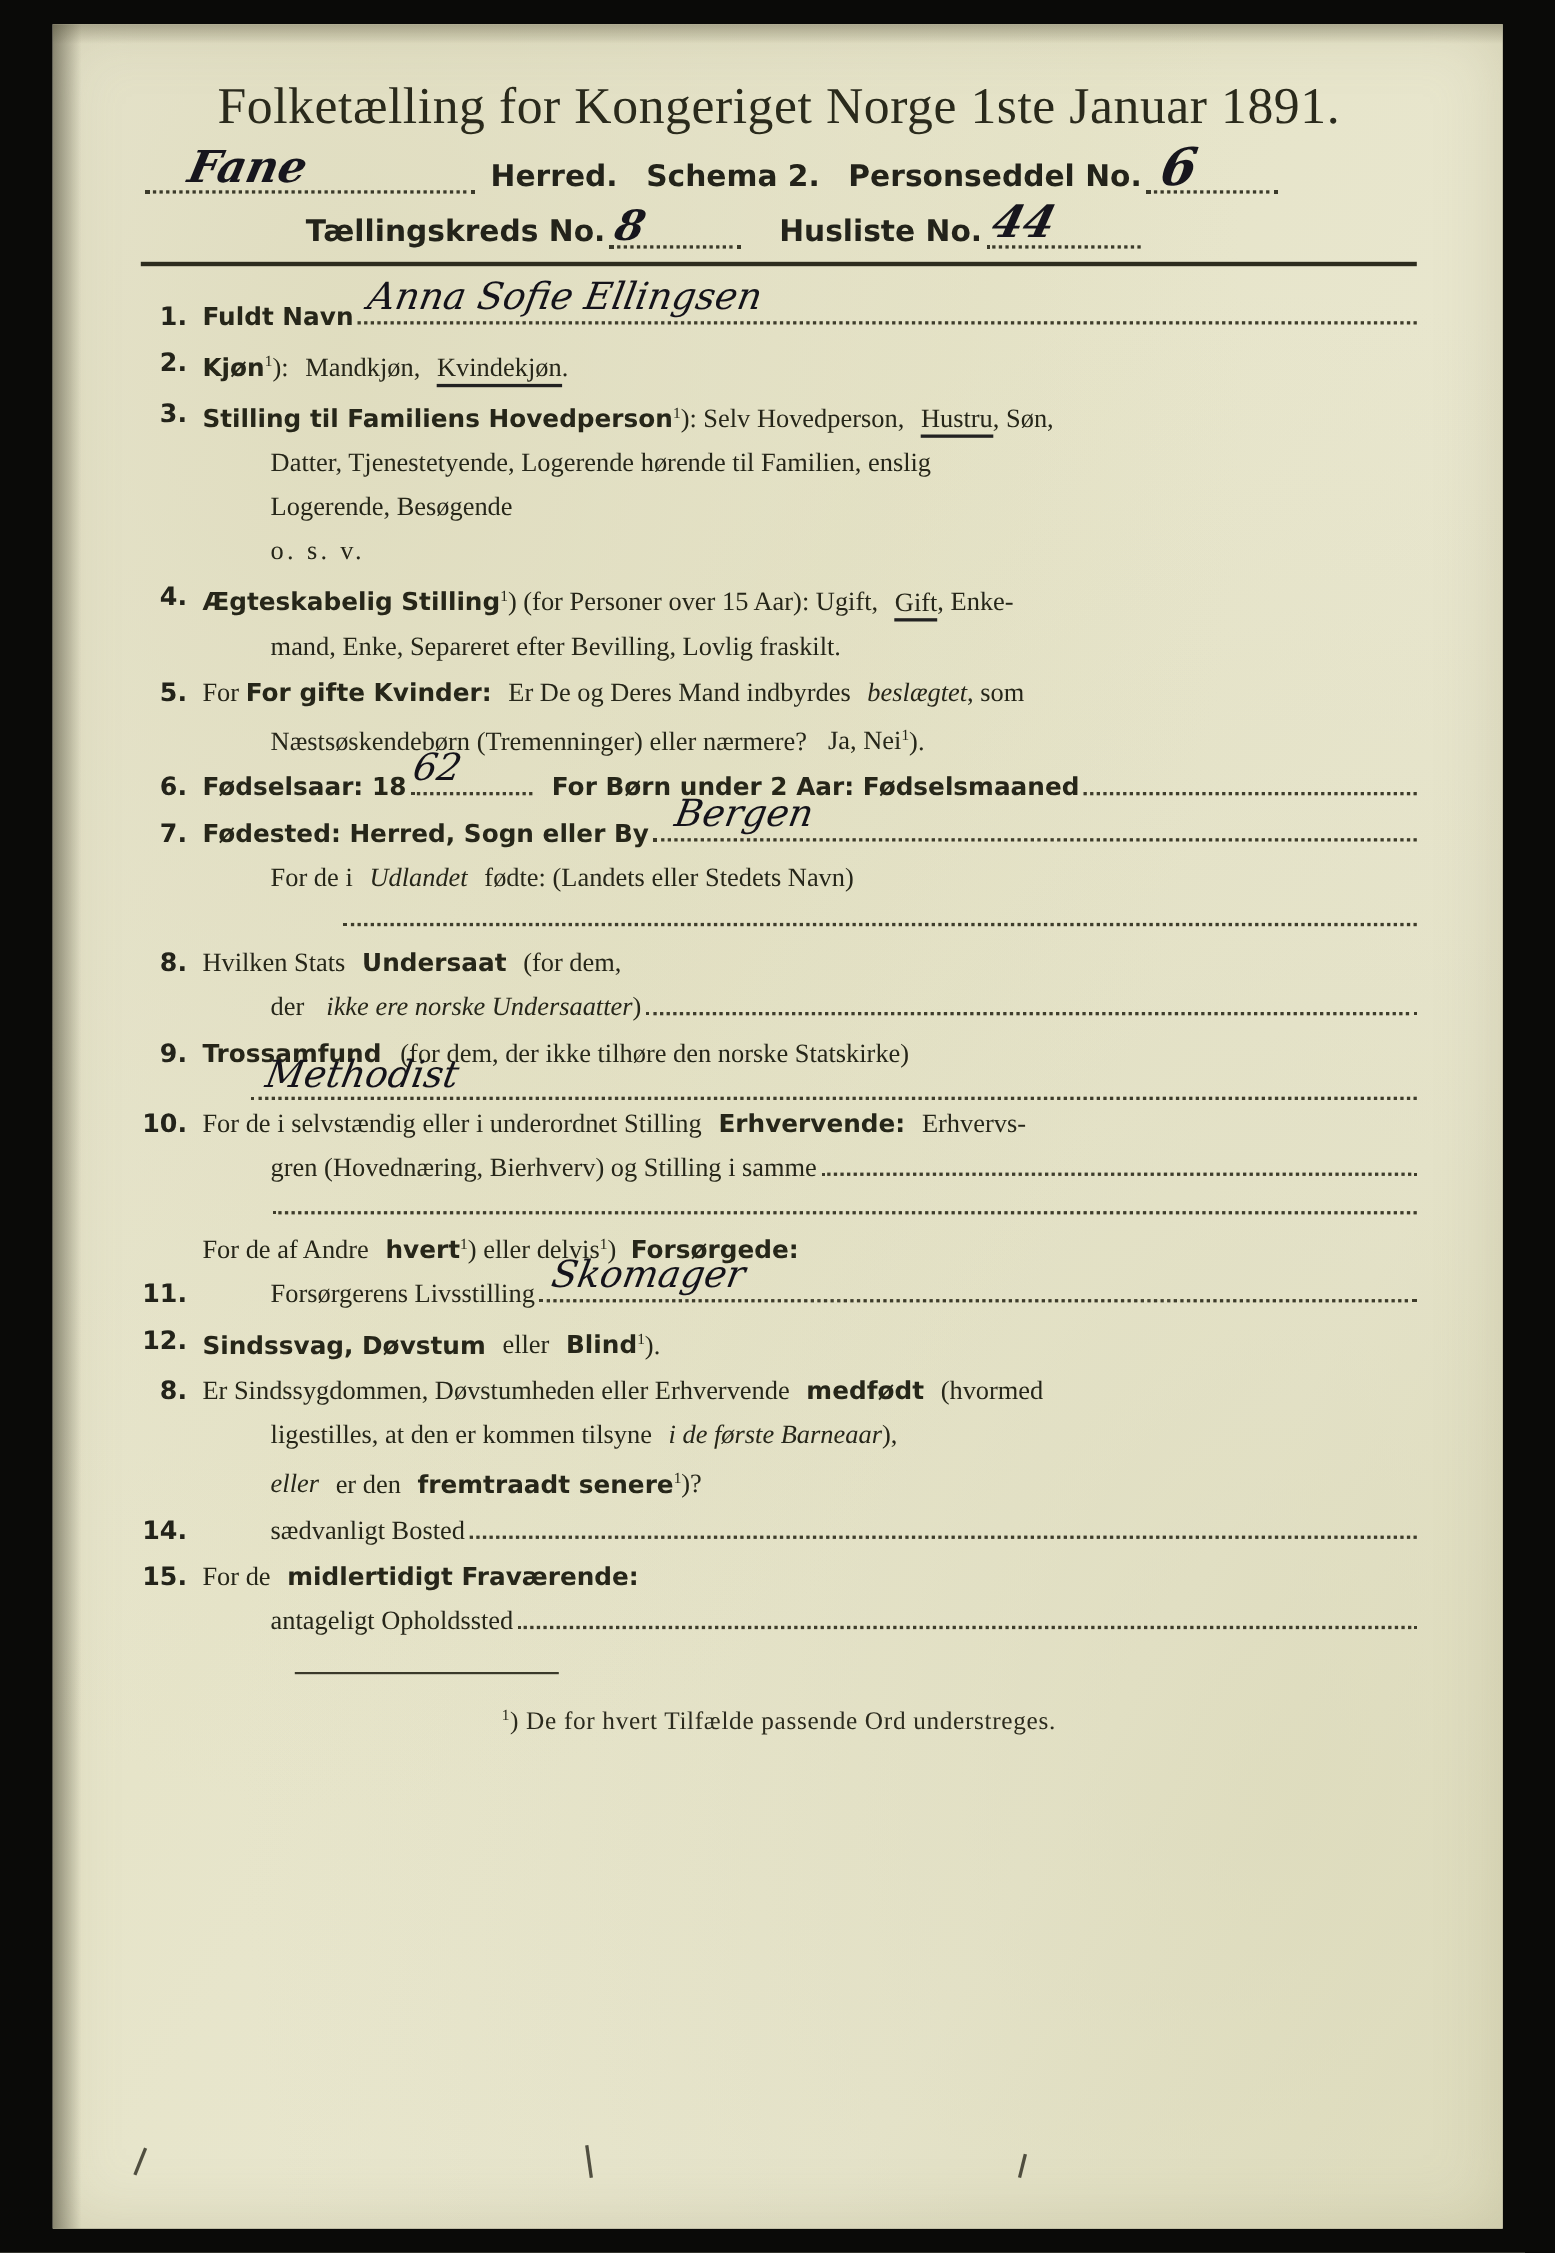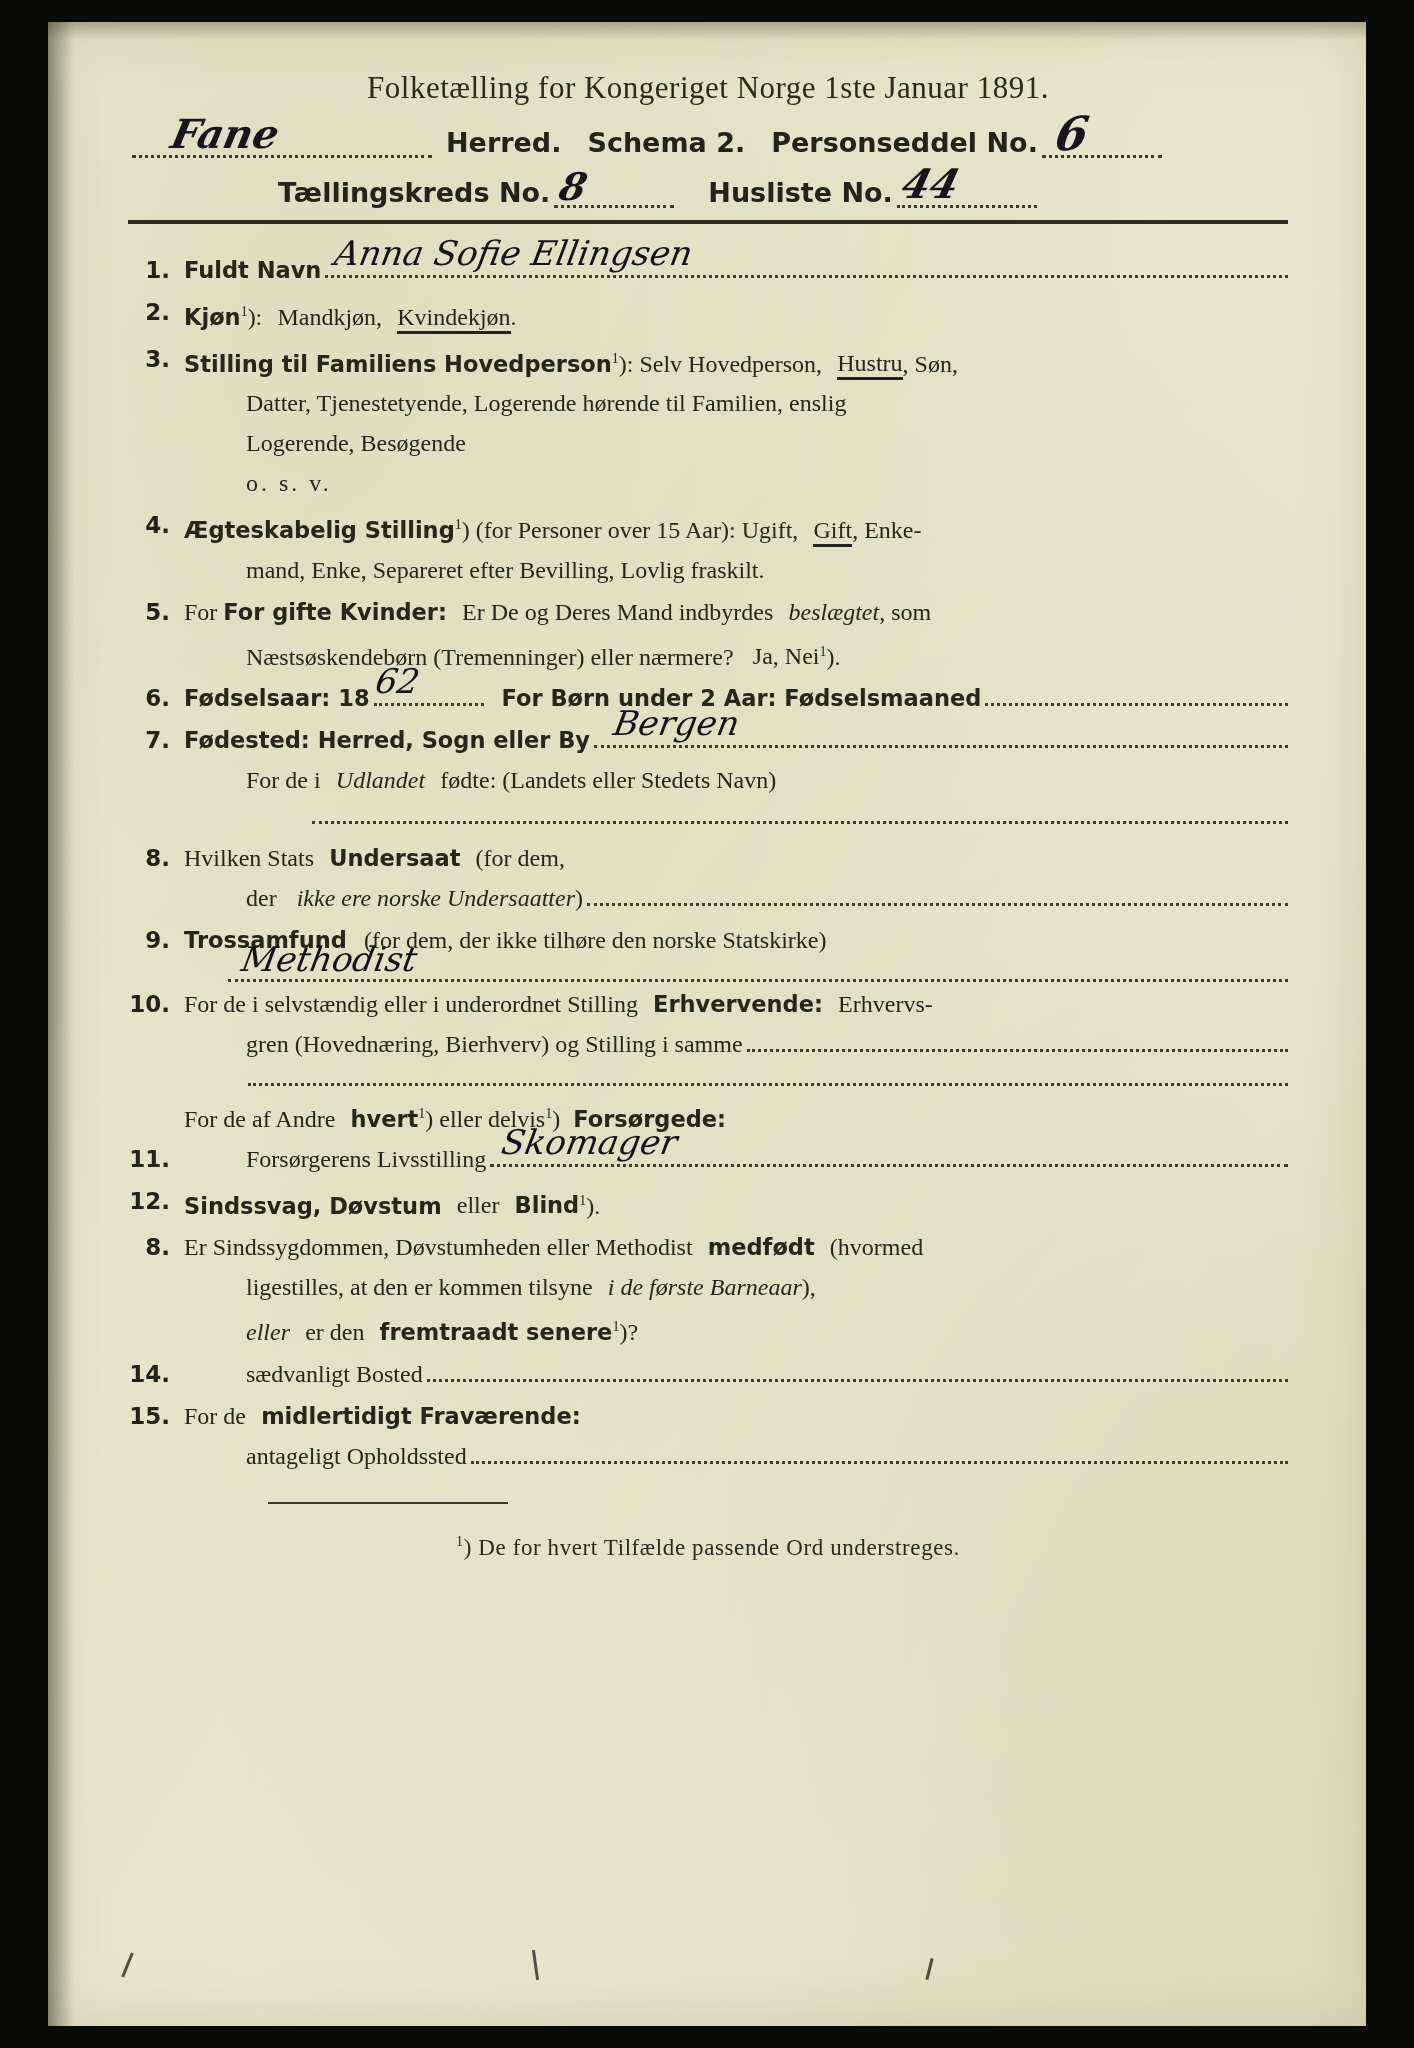--- a/index.html
+++ b/index.html
@@ -46,21 +46,21 @@
   .sheet {
     position: absolute;
     left: 80px; top: 48px;
     width: 1160px;
     color: #262619;
   }
 
   
   .title {
     font-family: "Liberation Serif", serif;
-    font-size: 31px;
+    font-size: 47px;
     letter-spacing: .5px;
     text-align: center;
     white-space: nowrap;
     color: #2a2a1c;
     margin: 0 0 6px 0;
   }
   .hdr-line {
     display: flex;
     align-items: flex-end;
     font-family: "DejaVu Sans", sans-serif;
@@ -384,21 +384,21 @@
           <span class="ser" style="margin-left:8px;">eller</span>
           <span class="b" style="margin-left:8px;">Blind</span><span class="sup">1</span><span class="ser">).</span>
         </div>
       </div>
     </div>
 
     <div class="item">
       <div class="num">8.</div>
       <div class="body">
         <div class="ln">
-          <span class="ser">Er Sindssygdommen, Døvstumheden eller Methodist</span>
+          <span class="ser">Er Sindssygdommen, Døvstumheden eller Erhvervende</span>
           <span class="b" style="margin-left:8px;">medfødt</span>
           <span class="ser" style="margin-left:8px;">(hvormed</span>
         </div>
         <div class="ln indent">
           <span class="ser">ligestilles, at den er kommen tilsyne</span>
           <span class="it" style="margin-left:8px;">i de første Barneaar</span><span class="ser">),</span>
         </div>
         <div class="ln indent">
           <span class="it">eller</span>
           <span class="ser" style="margin-left:8px;">er den</span>

